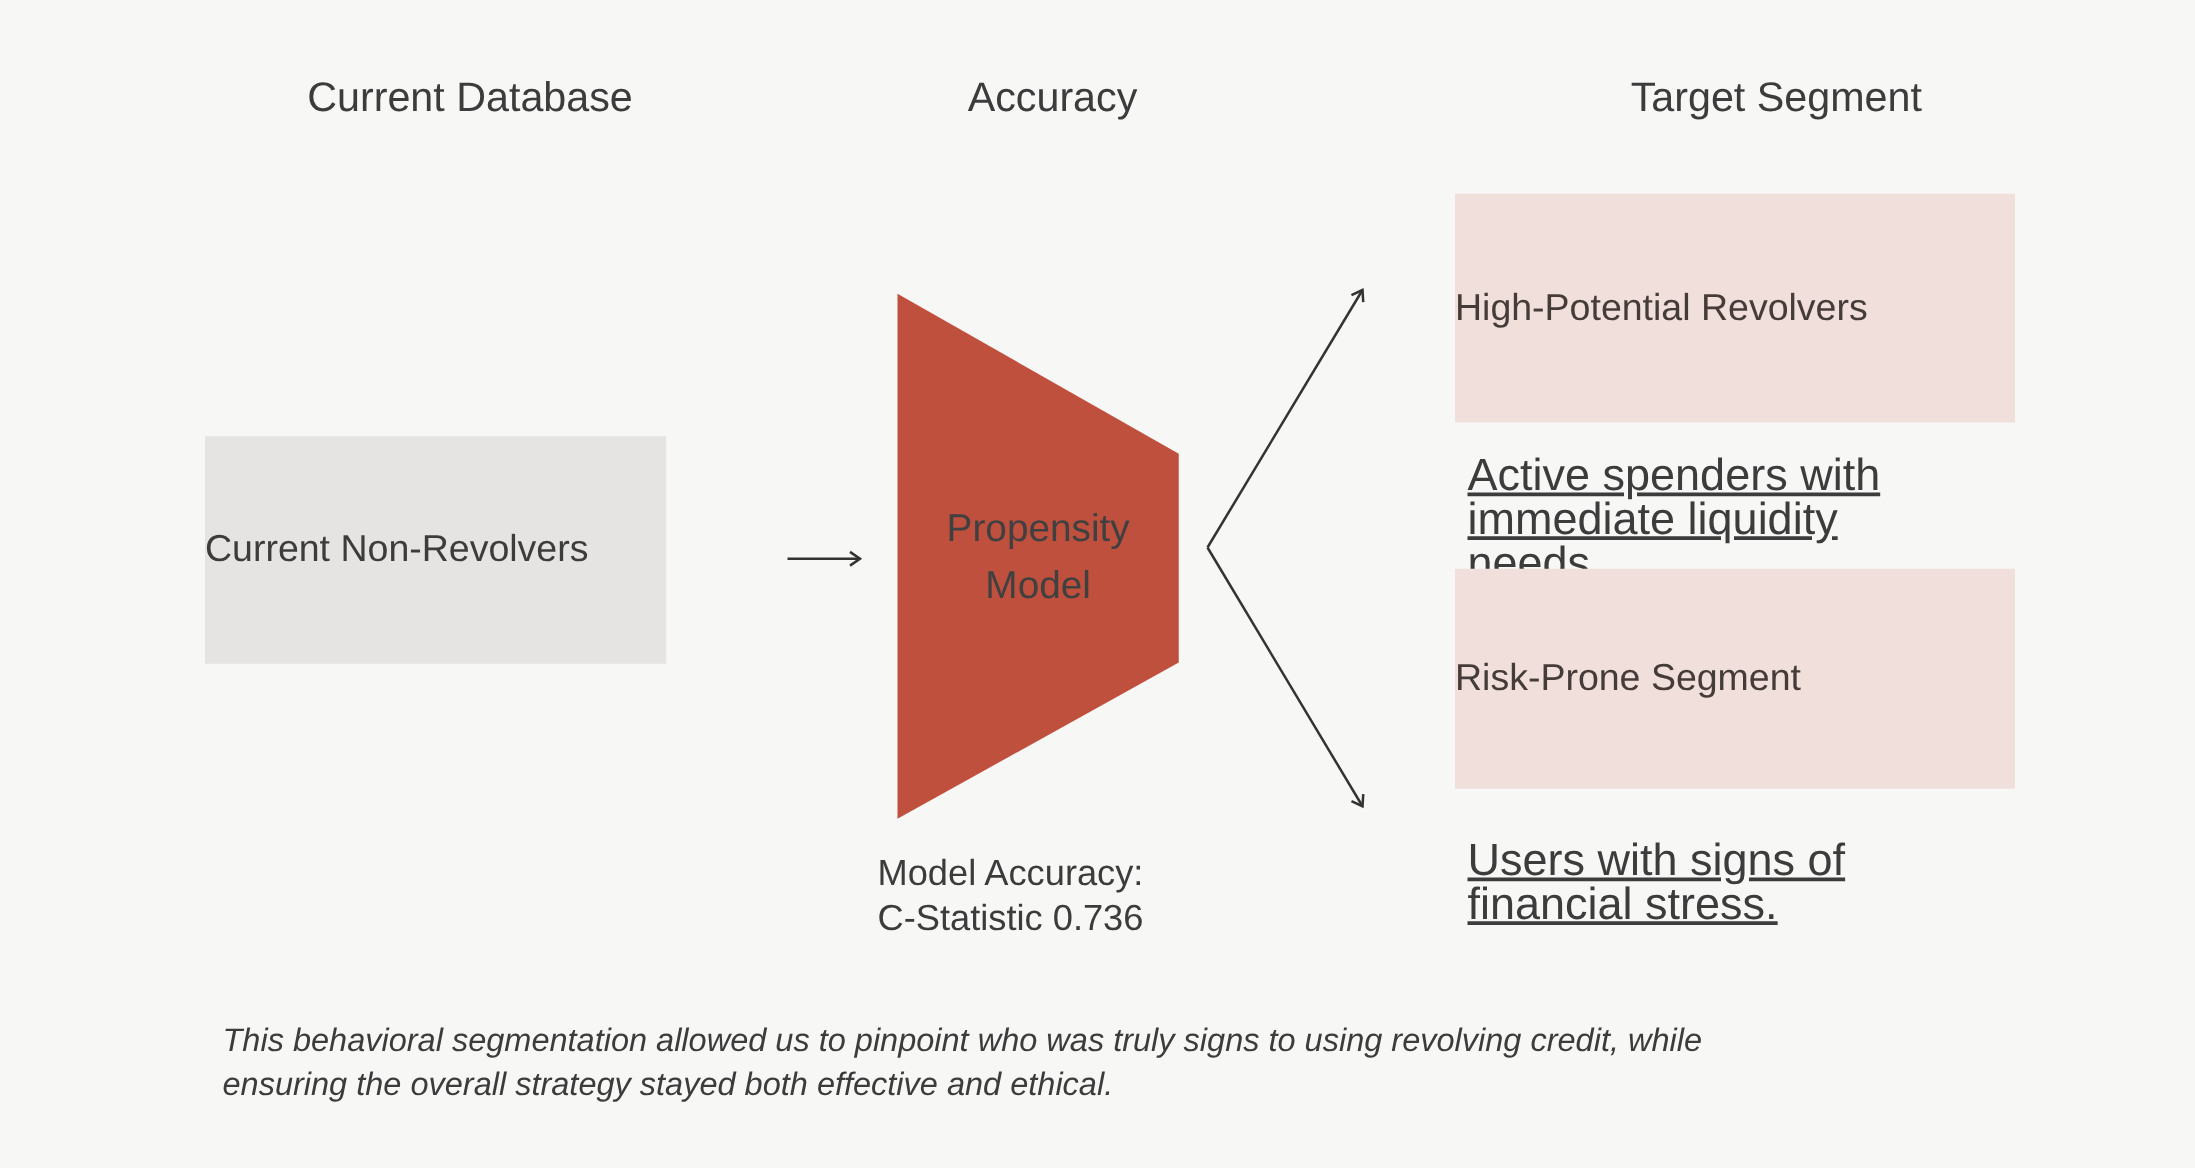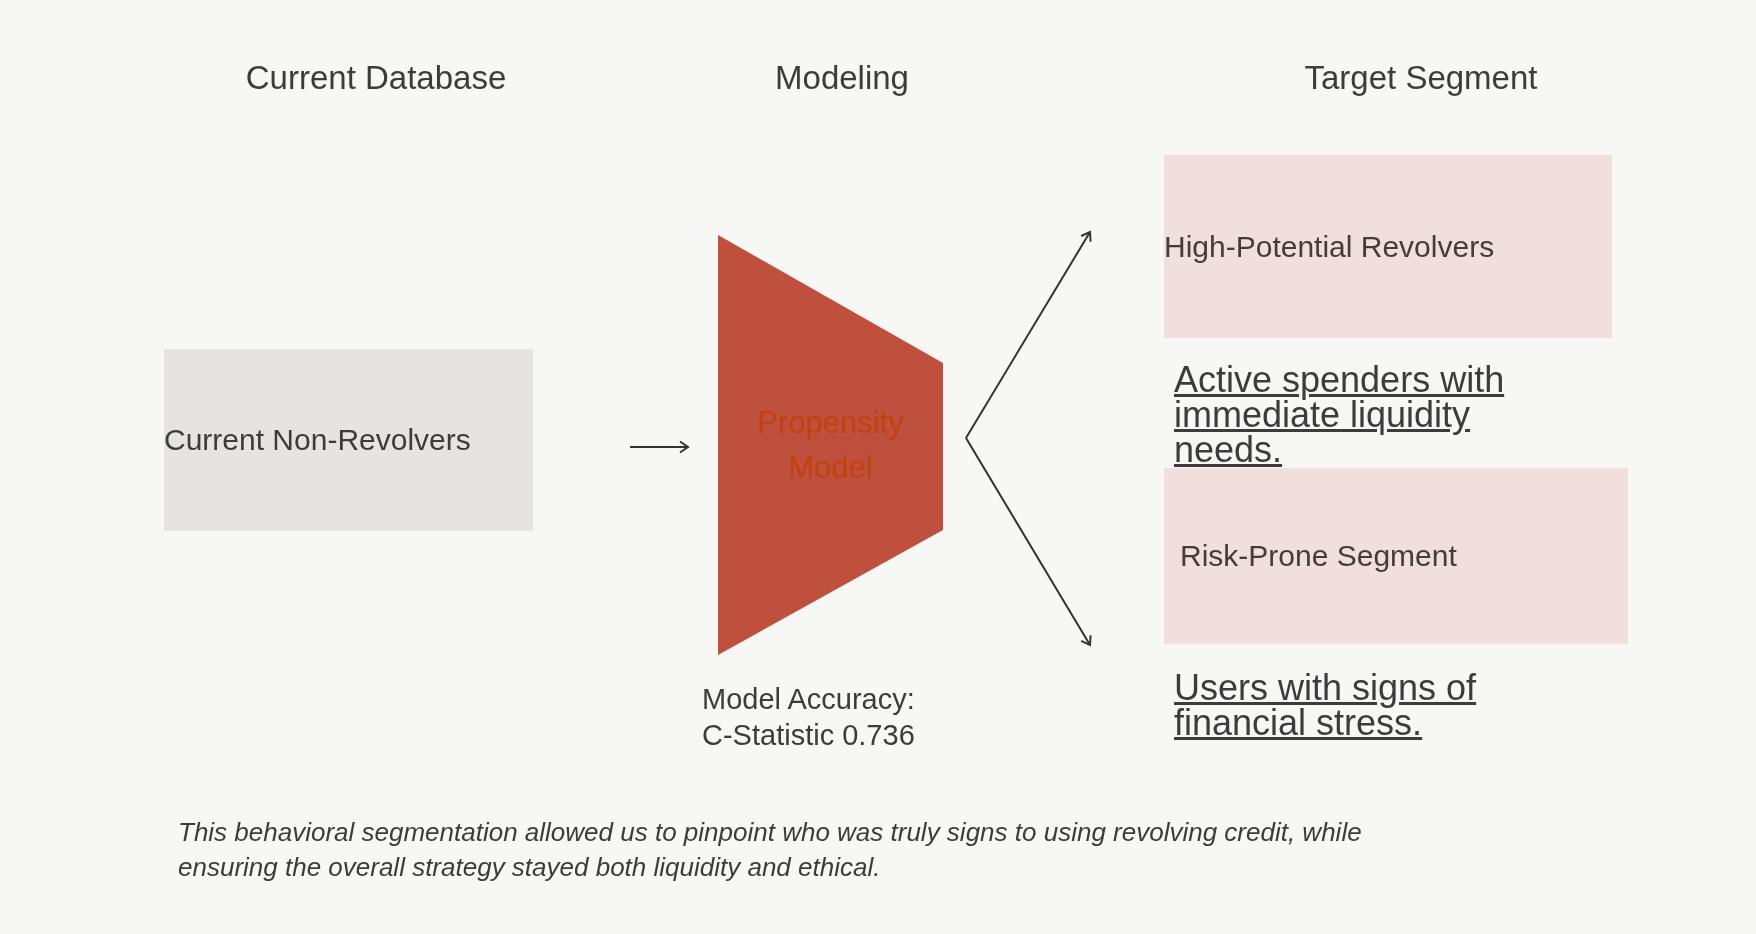--- a/index.html
+++ b/index.html
@@ -44,32 +44,32 @@
     font-size: 30px;
     color: #3C3C3C;
   }
   .segment-box {
     background: #F0DFDB;
     width: 448px;
     font-size: 30px;
     color: #453B39;
   }
   .segment-box.high { left: 1164px; top: 155px; height: 183px; }
-  .segment-box.risk { left: 1164px; top: 468px; height: 176px; padding-left: 16px; }
+  .segment-box.risk { left: 1164px; top: 455px; height: 176px; }
   .model-label {
     position: absolute;
     left: 723px; top: 235px;
     width: 215px; height: 420px;
     display: flex;
     align-items: center;
     justify-content: flex-start;
     text-align: center;
     font-size: 31px;
     line-height: 45px;
-    color: #c2410c;
+    color: #404040;
   }
   .accuracy {
     position: absolute;
     left: 702px; top: 681px;
     font-size: 29px;
     line-height: 36px;
     color: #3C3C3C;
   }
   .segment-desc {
     position: absolute;
@@ -103,21 +103,21 @@
       </marker>
     </defs>
     <polygon points="718,235 943,363 943,530 718,655" fill="#C0503E"></polygon>
     <line class="arrow-line" x1="630" y1="447" x2="688" y2="447" marker-end="url(#ah)"></line>
     <line class="arrow-line" x1="966" y1="438" x2="1090" y2="232" marker-end="url(#ah)"></line>
     <line class="arrow-line" x1="966" y1="438" x2="1090" y2="645" marker-end="url(#ah)"></line>
   </svg>
 
   <div class="col-header" style="left:345px">Current Database</div>
 
-  <div class="col-header" style="left:811px">Modeling</div>
+  <div class="col-header" style="left:811px">Accuracy</div>
 
   <div class="col-header" style="left:1390px">Target Segment</div>
 
   <div class="box source-box">
     <span>Current Non-Revolvers</span>
   </div>
 
   <div class="model-label">
     <span>Propensity Model</span>
   </div>
@@ -134,16 +134,16 @@
   <div class="segment-desc high">Active spenders with immediate liquidity needs.</div>
 
   <div class="box segment-box risk">
     <span>Risk-Prone Segment</span>
   </div>
 
   <div class="segment-desc risk">Users with signs of financial stress.</div>
 
   <div class="footer-note">
     <div>This behavioral segmentation allowed us to pinpoint who was truly signs to using revolving credit, while</div>
-    <div>ensuring the overall strategy stayed both liquidity and ethical.</div>
+    <div>ensuring the overall strategy stayed both effective and ethical.</div>
   </div>
 
 </div>
 
 </body></html>

